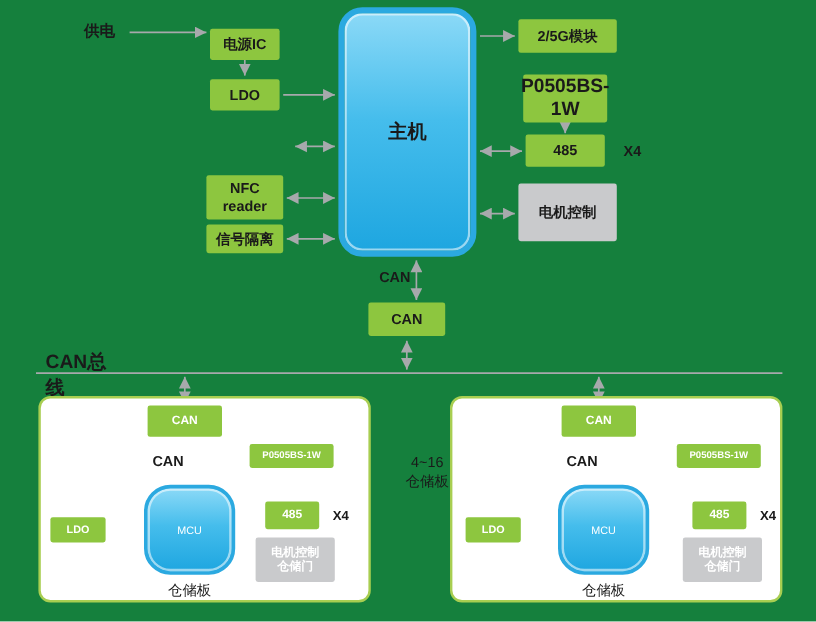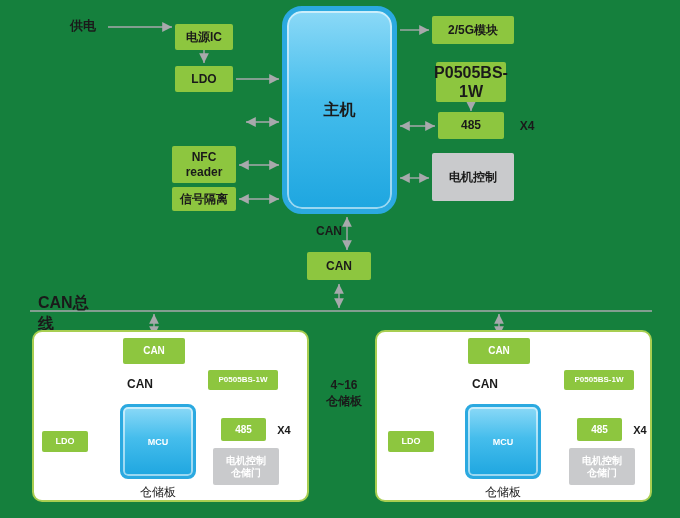--- a/index.html
+++ b/index.html
@@ -15,21 +15,21 @@
   .green { background:#8DC63F; }
   .gray  { background:#C9CACC; }
   .wt    { color:#ffffff; }
   .blue-node {
     position:absolute; display:flex; align-items:center; justify-content:center;
     background:linear-gradient(180deg,#8bd9f7 0%,#45bdec 45%,#1ea6e0 100%);
     border:4px solid #2BA9E0; box-shadow:inset 0 0 0 2px rgba(255,255,255,.55);
     text-align:center;
   }
   .host { border-radius:20px; border-width:5px; font-size:16px; font-weight:700; color:#1a1a1a; }
-  .mcu  { border-radius:8px; border-width:3px; font-size:9px; font-weight:700; color:#ffffff; }
+  .mcu  { border-radius:22px; border-width:3px; font-size:9px; font-weight:400; color:#ffffff; }
   .board { position:absolute; border:2px solid #A8CE51; border-radius:10px; background:#fff; }
   .lbl { position:absolute; color:#1a1a1a; white-space:pre-line; text-align:center; line-height:1.3; }
 </style>
 </head>
 <body>
 
 <div class="canvas">
 
   <svg class="connectors" width="680" height="518" viewBox="0 0 680 518">
     <defs>
@@ -97,21 +97,21 @@
   <div class="lbl" style="left:514px;top:119px;width:26px;font-size:12px;font-weight:600;">X4</div>
 
   <div class="box gray" style="left:432px;top:153px;width:82px;height:48px;font-size:12px;">电机控制</div>
 
   <div class="lbl" style="left:314px;top:224px;width:30px;font-size:12px;font-weight:700;">CAN</div>
 
   <div class="box green" style="left:307px;top:252px;width:64px;height:28px;font-size:12px;">CAN</div>
 
   <div class="lbl" style="left:38px;top:293px;width:60px;font-size:16px;font-weight:600;text-align:left;">CAN总线</div>
 
-  <div class="lbl" style="left:316px;top:378px;width:56px;font-size:12px;font-weight:700;">4~16
+  <div class="lbl" style="left:328px;top:378px;width:56px;font-size:12px;font-weight:400;">4~16
 仓储板</div>
 
   <div class="board" style="left:32px;top:330px;width:277px;height:172px;"></div>
 
   <div class="box green wt" style="left:123px;top:338px;width:62px;height:26px;font-size:10px;">CAN</div>
   <div class="lbl" style="left:126px;top:377px;width:28px;font-size:12px;font-weight:700;">CAN</div>
   <div class="box green wt" style="left:208px;top:370px;width:70px;height:20px;font-size:8px;">P0505BS-1W</div>
   <div class="blue-node mcu" style="left:120px;top:404px;width:76px;height:75px;">MCU</div>
   <div class="box green wt" style="left:42px;top:431px;width:46px;height:21px;font-size:9px;">LDO</div>
   <div class="box green wt" style="left:221px;top:418px;width:45px;height:23px;font-size:10px;">485</div>

